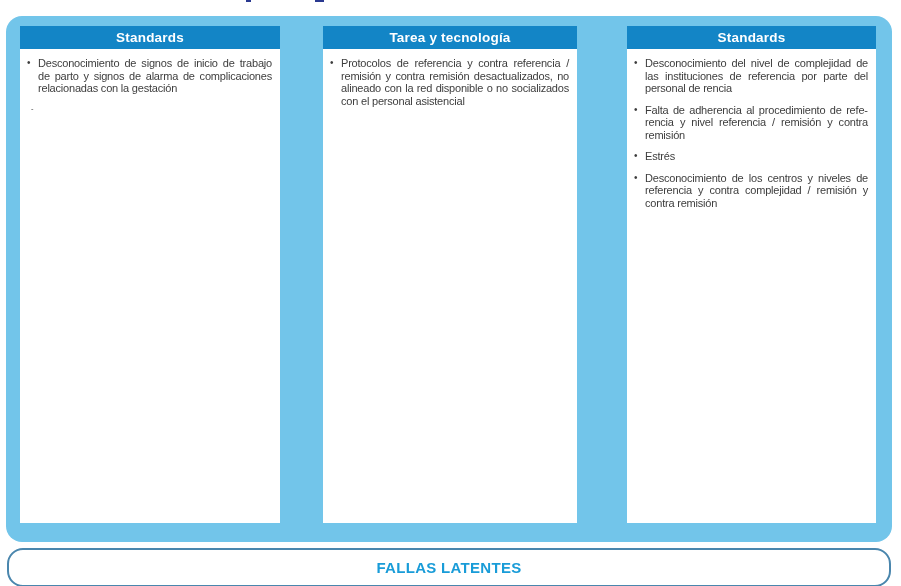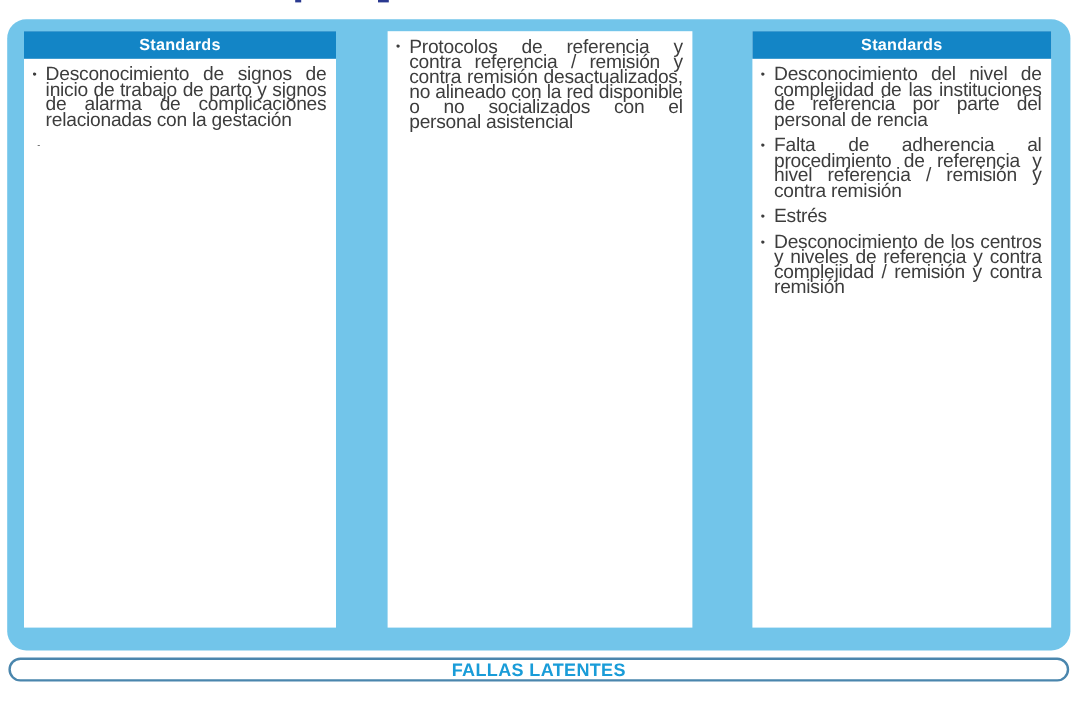--- a/index.html
+++ b/index.html
@@ -65,38 +65,38 @@
     display: flex;
     margin-bottom: 9px;
   }
   .marker {
     flex: 0 0 11px;
     font-size: 10px;
     line-height: 12.5px;
   }
   .btext {
     flex: 1 1 auto;
-    font-size: 16px;
+    font-size: 11px;
     line-height: 12.5px;
     letter-spacing: -0.2px;
     text-align: justify;
     hyphens: manual;
   }
   .note {
     font-size: 7.5px;
     line-height: 9px;
     margin: 2px 0 0 4px;
     letter-spacing: -0.1px;
   }
   .banner {
     position: absolute;
     left: 7px;
     top: 548px;
     width: 884px;
-    height: 20px;
+    height: 39px;
     background: #ffffff;
     border: 2px solid var(--banner-border);
     border-radius: 16px;
     display: flex;
     align-items: center;
     justify-content: center;
   }
   .banner-label {
     color: var(--banner-text);
     font-size: 15px;
@@ -118,20 +118,21 @@
       <div class="card-body">
           <div class="bullet">
             <span class="marker">•</span>
             <p class="btext">Desconocimiento de signos de inicio de trabajo de parto y signos de alarma de complicaciones relacionadas con la gestación</p>
           </div>
           <div class="note">-</div>
         </div>
     </section>
 
     <section class="card card-1">
+      <header class="card-header">Tarea y tecnología</header>
       <div class="card-body">
           <div class="bullet">
             <span class="marker">•</span>
             <p class="btext">Protocolos de referencia y contra referencia / remisión y contra remisión desactualizados, no alineado con la red disponible o no socializados con el personal asistencial</p>
           </div>
         </div>
     </section>
 
     <section class="card card-2">
       <header class="card-header">Standards</header>

